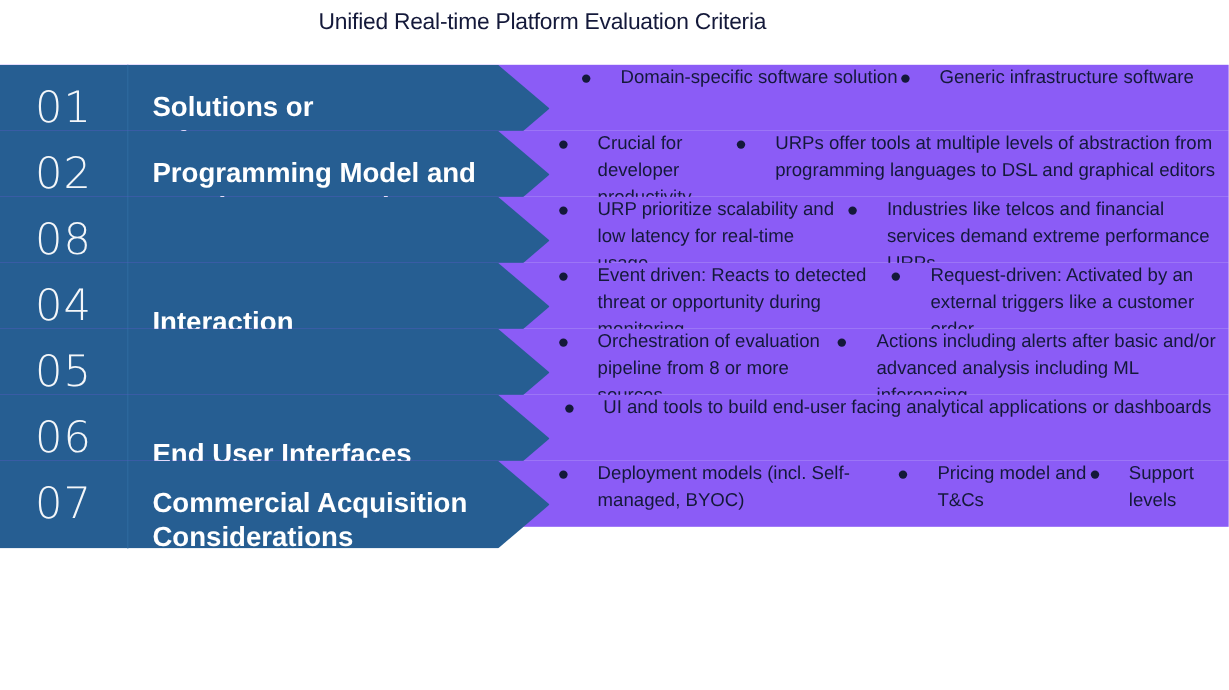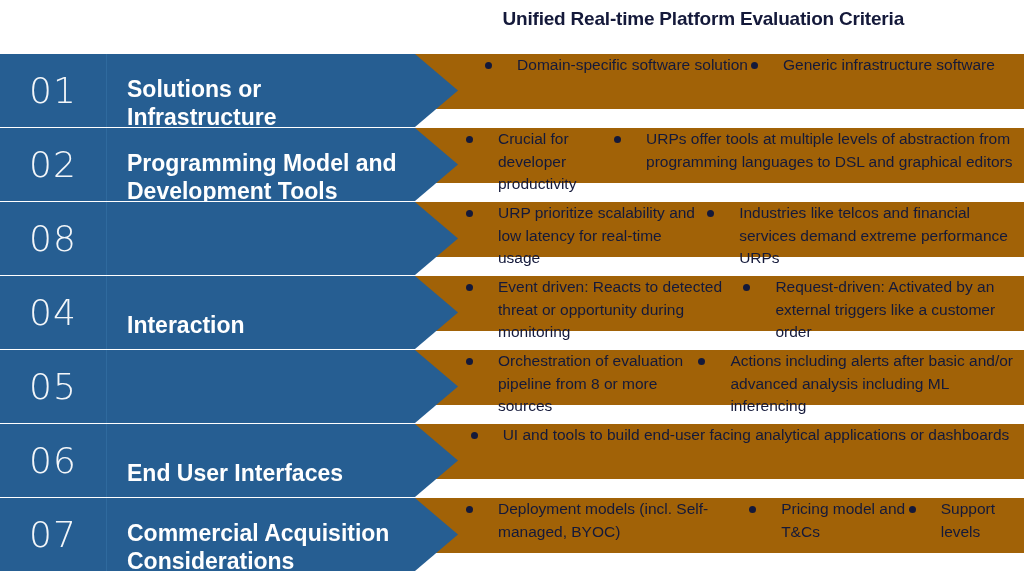--- a/index.html
+++ b/index.html
@@ -4,29 +4,29 @@
 <style>
   html, body { margin: 0; padding: 0; }
   body {
     width: 1024px; height: 575px; overflow: hidden;
     background: #ffffff;
     font-family: "Liberation Sans", "DejaVu Sans", sans-serif;
     position: relative;
   }
   .title {
     position: absolute; left: 0; top: 8px; width: 904px;
-    text-align: right;
+    text-align: center;
     font-family: "Liberation Sans", sans-serif;
-    font-weight: bold; font-size: 19px; color: #14193a;
+    font-weight: normal; font-size: 19px; color: #14193a;
     letter-spacing: -0.2px;
   }
   .rows { position: absolute; left: 0; top: 54px; width: 1024px; }
   .row {
-    position: relative; height: 55px; margin-bottom: 19px;
-    background: #a16207;
+    position: relative; height: 55px; margin-bottom: 0;
+    background: #8b5cf6;
   }
   .arrow {
     position: absolute; left: 0; top: 0; width: 458px; height: 73px;
     background: #265e92;
     clip-path: polygon(0 0, 415px 0, 458px 50%, 415px 100%, 0 100%);
   }
   .num {
     position: absolute; left: 0; top: 0; width: 106px; height: 73px;
     border-right: 1px solid #2f6a9e;
     display: flex; align-items: center; justify-content: center;

